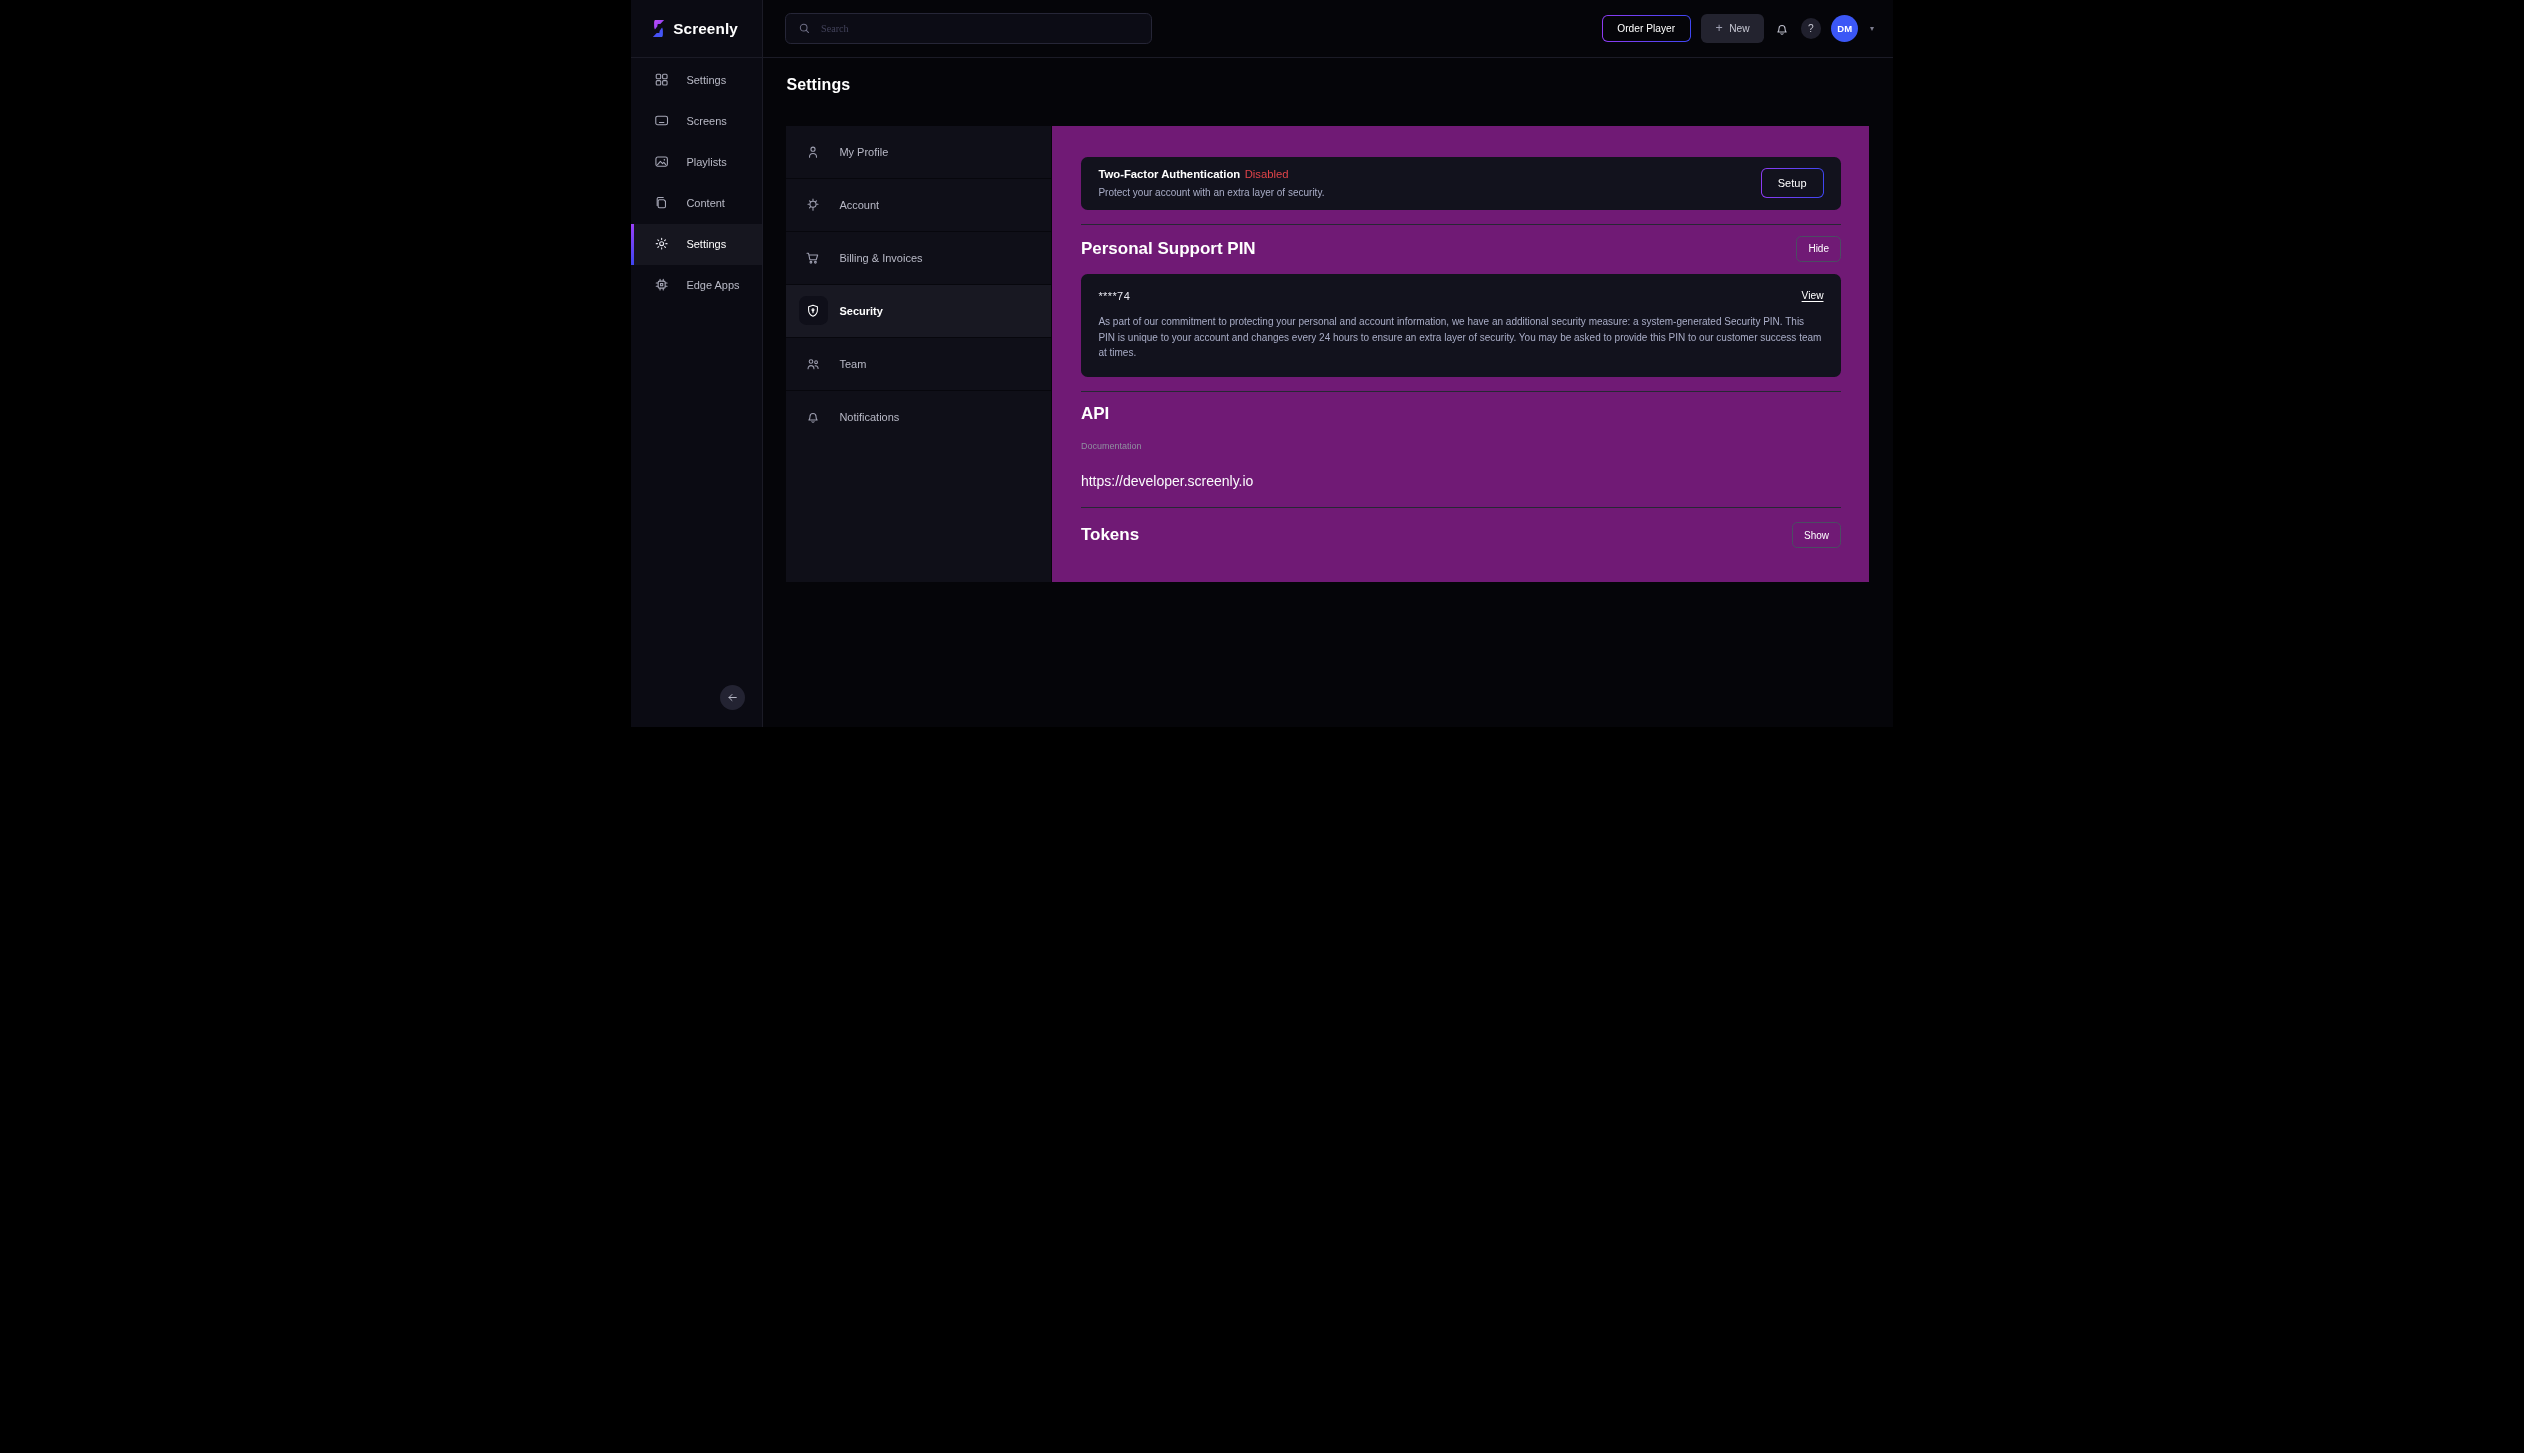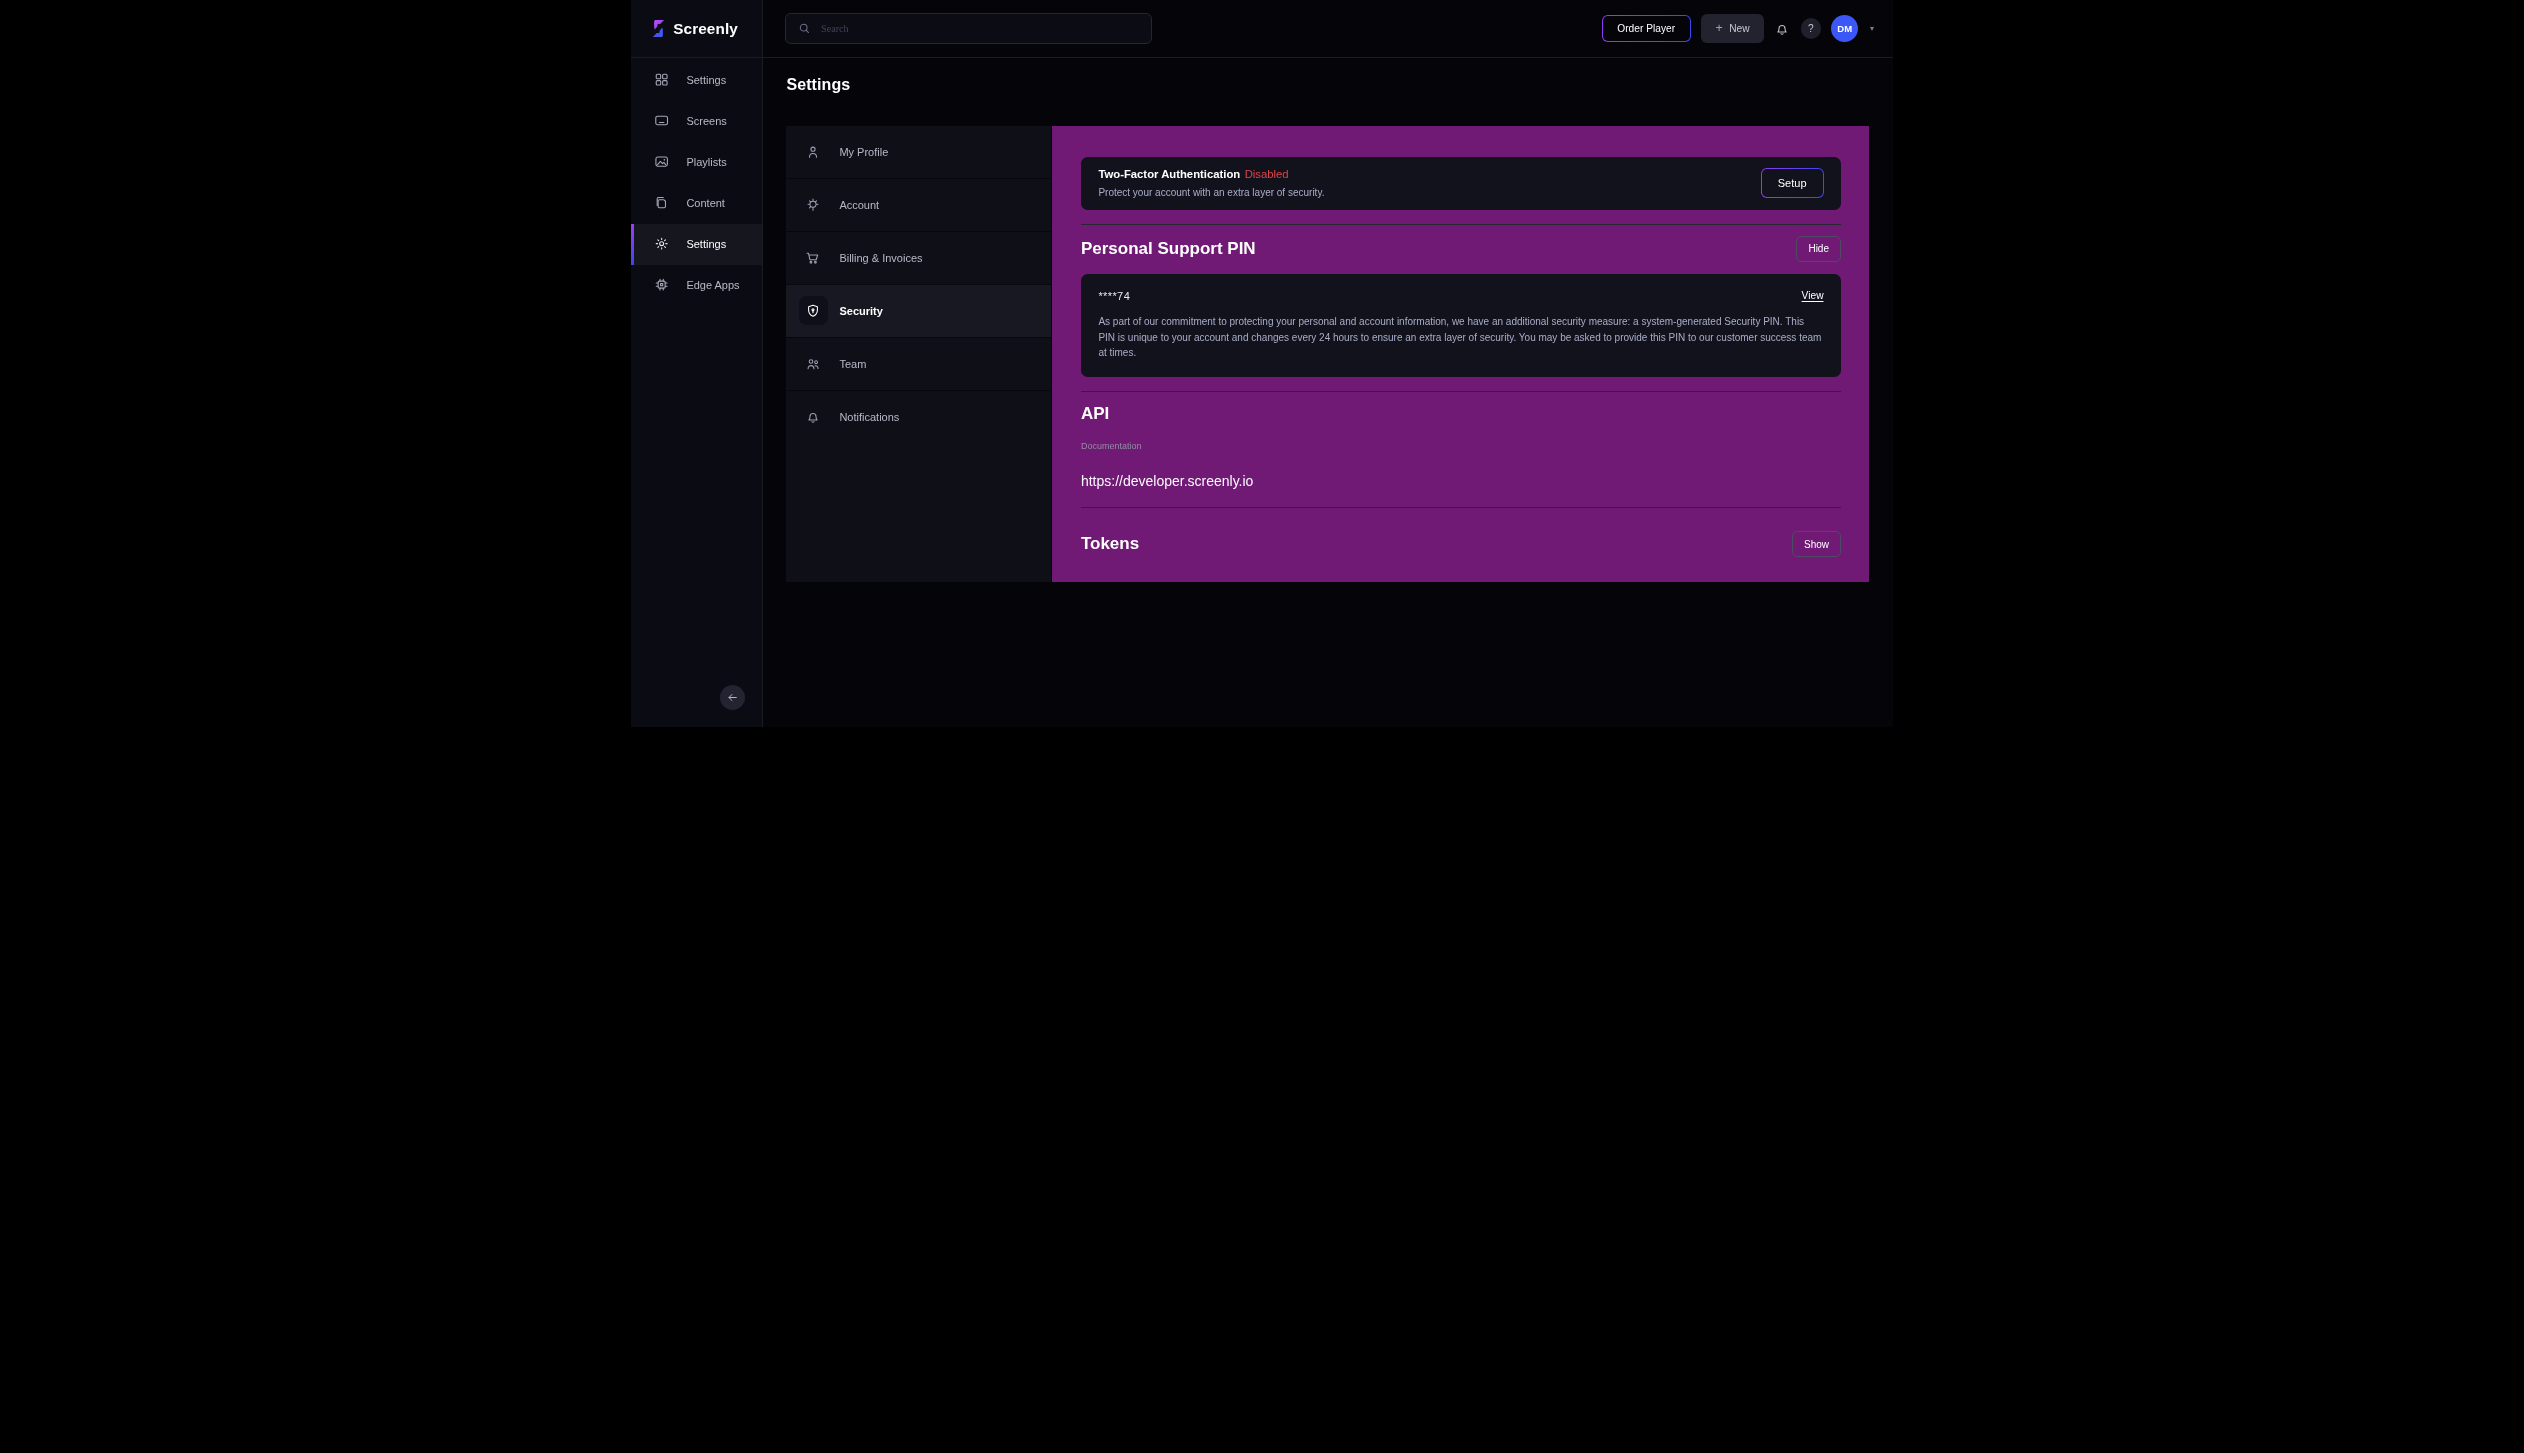--- a/index.html
+++ b/index.html
@@ -134,21 +134,21 @@
   .pin-card { margin-top:12.4px; padding:15.3px 17.5px 16px 17.5px; }
   .pin-value { font-size:11px; color:#e8e8f0; letter-spacing:0.4px; }
   .view-link { font-size:10.2px; color:#fff; text-decoration:underline; text-underline-offset:2.2px; cursor:pointer; }
   .pin-desc {
     margin-top:12.4px; font-size:10px; line-height:1.55; color:#a9adc7; max-width:723px;
   }
   .api-head { margin-top:12.4px; }
   .doc-label { margin-top:17px; font-size:9px; color:#8f90a0; }
   .doc-url { display:inline-block; margin-top:22px; font-size:14px; color:#fbfbfd; text-decoration:none; }
   .api-divider { margin-top:18px; }
-  .tokens-row { margin-top:23px; }
+  .tokens-row { margin-top:14px; }
 </style>
 </head>
 <body>
 
 <svg width="0" height="0" style="position:absolute">
   <defs>
     <linearGradient id="lgTop" x1="0" y1="0" x2="1" y2="1">
       <stop offset="0" stop-color="#c04cf5"></stop>
         <stop offset="1" stop-color="#7d3ef2"></stop>
     </linearGradient>

